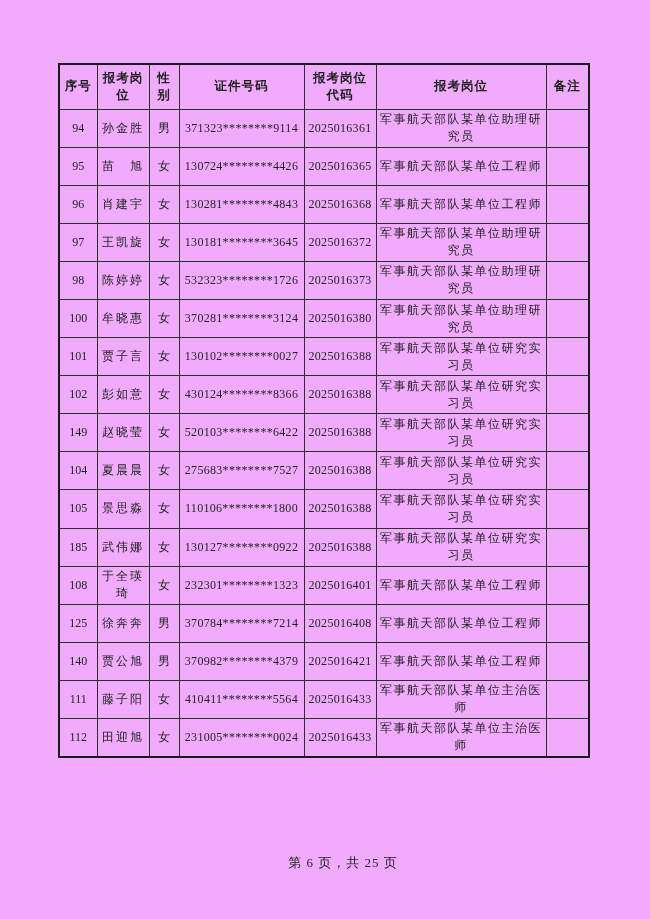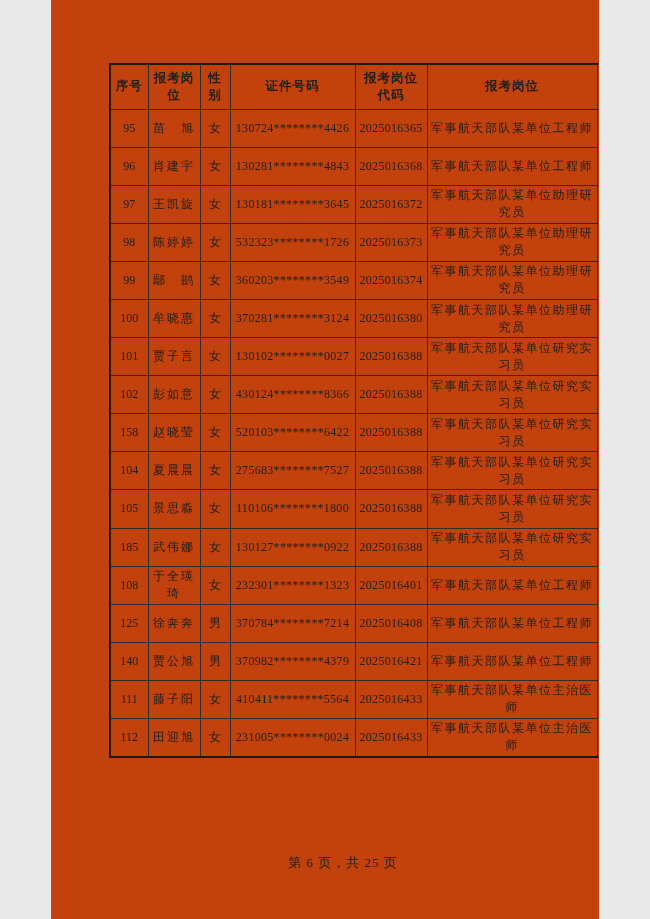--- a/index.html
+++ b/index.html
@@ -1,22 +1,22 @@
 <!DOCTYPE html>
 <html><head>
 <meta charset="utf-8">
 <style>
   * { margin: 0; padding: 0; box-sizing: border-box; }
   html, body { background: #e8e8e8; }
   .page {
     position: relative;
-    width: 548px;
+    width: 650px;
     height: 919px;
     margin: 0 auto;
-    background: #c2410c;
+    background: #f0abfc;
     font-family: "Liberation Serif", "DejaVu Serif", serif;
     color: #1a1a1a;
     overflow: hidden;
   }
   table.roster {
     position: absolute;
     left: 58px;
     top: 63px;
     width: 530px;
     border-collapse: collapse;
@@ -82,20 +82,29 @@
         <th>性别</th>
         <th>证件号码</th>
         <th>报考岗位
 代码</th>
         <th>报考岗位</th>
         <th>备注</th>
       </tr>
     </thead>
     <tbody>
 
+    <tr>
+        <td class="c-no">94</td>
+        <td class="c-name">孙金胜</td>
+        <td class="c-gender">男</td>
+        <td class="c-id">371323********9114</td>
+        <td class="c-code">2025016361</td>
+        <td class="c-pos">军事航天部队某单位助理研究员</td>
+        <td class="c-remark"></td>
+      </tr>
         <tr>
         <td class="c-no">95</td>
         <td class="c-name">苗　旭</td>
         <td class="c-gender">女</td>
         <td class="c-id">130724********4426</td>
         <td class="c-code">2025016365</td>
         <td class="c-pos">军事航天部队某单位工程师</td>
         <td class="c-remark"></td>
       </tr>
         <tr>
@@ -119,29 +128,20 @@
         <tr>
         <td class="c-no">98</td>
         <td class="c-name">陈婷婷</td>
         <td class="c-gender">女</td>
         <td class="c-id">532323********1726</td>
         <td class="c-code">2025016373</td>
         <td class="c-pos">军事航天部队某单位助理研究员</td>
         <td class="c-remark"></td>
       </tr>
         <tr>
-        <td class="c-no">99</td>
-        <td class="c-name">鄢　鹚</td>
-        <td class="c-gender">女</td>
-        <td class="c-id">360203********3549</td>
-        <td class="c-code">2025016374</td>
-        <td class="c-pos">军事航天部队某单位助理研究员</td>
-        <td class="c-remark"></td>
-      </tr>
-        <tr>
         <td class="c-no">100</td>
         <td class="c-name">牟晓惠</td>
         <td class="c-gender">女</td>
         <td class="c-id">370281********3124</td>
         <td class="c-code">2025016380</td>
         <td class="c-pos">军事航天部队某单位助理研究员</td>
         <td class="c-remark"></td>
       </tr>
         <tr>
         <td class="c-no">101</td>
@@ -155,21 +155,21 @@
         <tr>
         <td class="c-no">102</td>
         <td class="c-name">彭如意</td>
         <td class="c-gender">女</td>
         <td class="c-id">430124********8366</td>
         <td class="c-code">2025016388</td>
         <td class="c-pos">军事航天部队某单位研究实习员</td>
         <td class="c-remark"></td>
       </tr>
         <tr>
-        <td class="c-no">158</td>
+        <td class="c-no">149</td>
         <td class="c-name">赵晓莹</td>
         <td class="c-gender">女</td>
         <td class="c-id">520103********6422</td>
         <td class="c-code">2025016388</td>
         <td class="c-pos">军事航天部队某单位研究实习员</td>
         <td class="c-remark"></td>
       </tr>
         <tr>
         <td class="c-no">104</td>
         <td class="c-name">夏晨晨</td>

